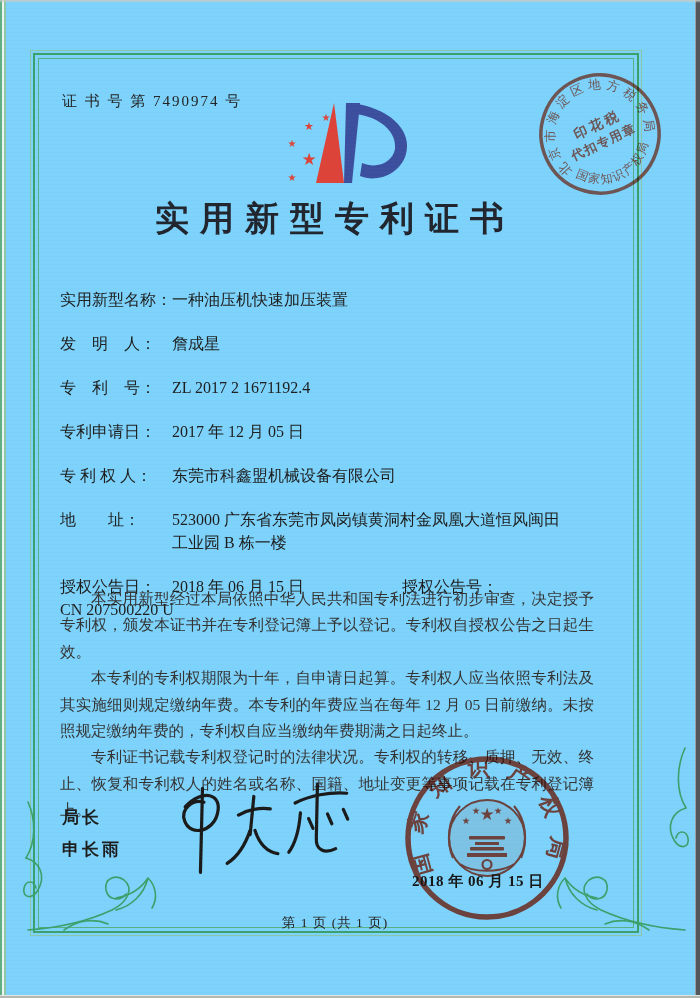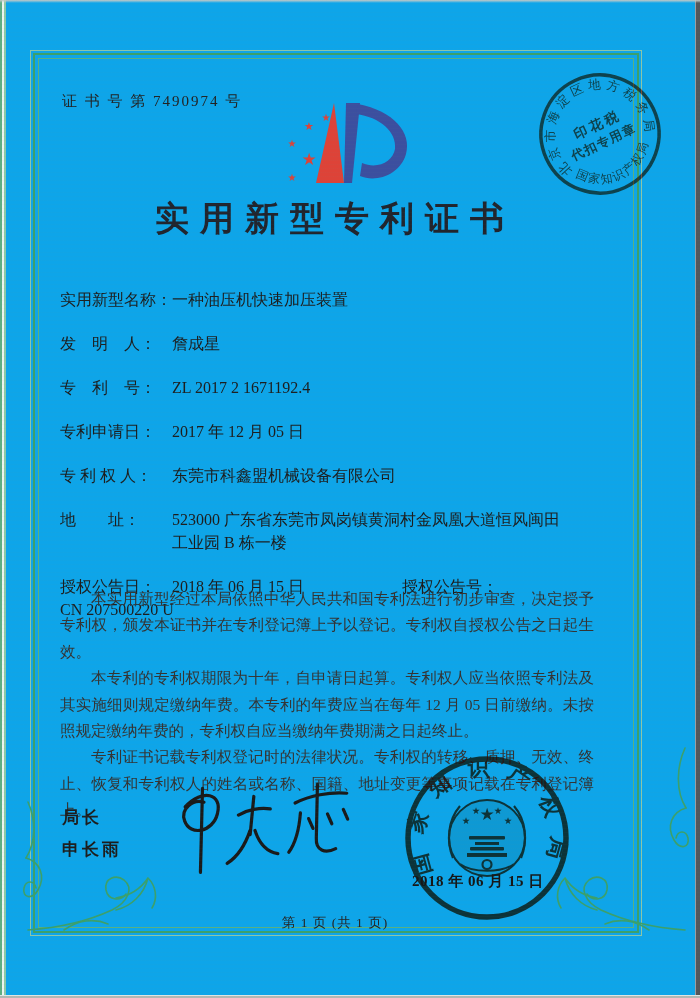--- a/index.html
+++ b/index.html
@@ -1,18 +1,18 @@
 <!DOCTYPE html>
 <html><head>
 <meta charset="utf-8">
 <style>
   html,body{margin:0;padding:0;}
   body{width:700px;height:998px;overflow:hidden;background:#e8e8e4;
        font-family:"Liberation Serif","DejaVu Serif",serif;}
-  .scan{position:relative;width:700px;height:998px;background:#0ea5e9;overflow:hidden;}
+  .scan{position:relative;width:700px;height:998px;background:#7dd3fc;overflow:hidden;}
   
   .scan::after{content:"";position:absolute;inset:0;pointer-events:none;
     background:repeating-linear-gradient(180deg,rgba(110,140,120,0.035) 0 1px,transparent 1px 4px);}
   
   .edge-left{position:absolute;left:0;top:0;width:7px;height:100%;
     background:linear-gradient(90deg,#5fae84 0 2px,#eef5f0 2px 4px,#8cc9a8 4px 6px,transparent 6px);}
   .edge-right{position:absolute;right:0;top:0;width:6px;height:100%;
     background:linear-gradient(90deg,transparent 0 1px,#9b9ea2 1px 2px,#53565a 2px 6px);}
   .edge-top{position:absolute;left:0;top:0;width:100%;height:3px;background:linear-gradient(180deg,#c9ccc9,transparent);}
   .edge-bottom{position:absolute;left:0;bottom:0;width:100%;height:5px;background:linear-gradient(0deg,#b4b8b4 0 2px,#e2e5e2 2px 3px,transparent 3px);}

